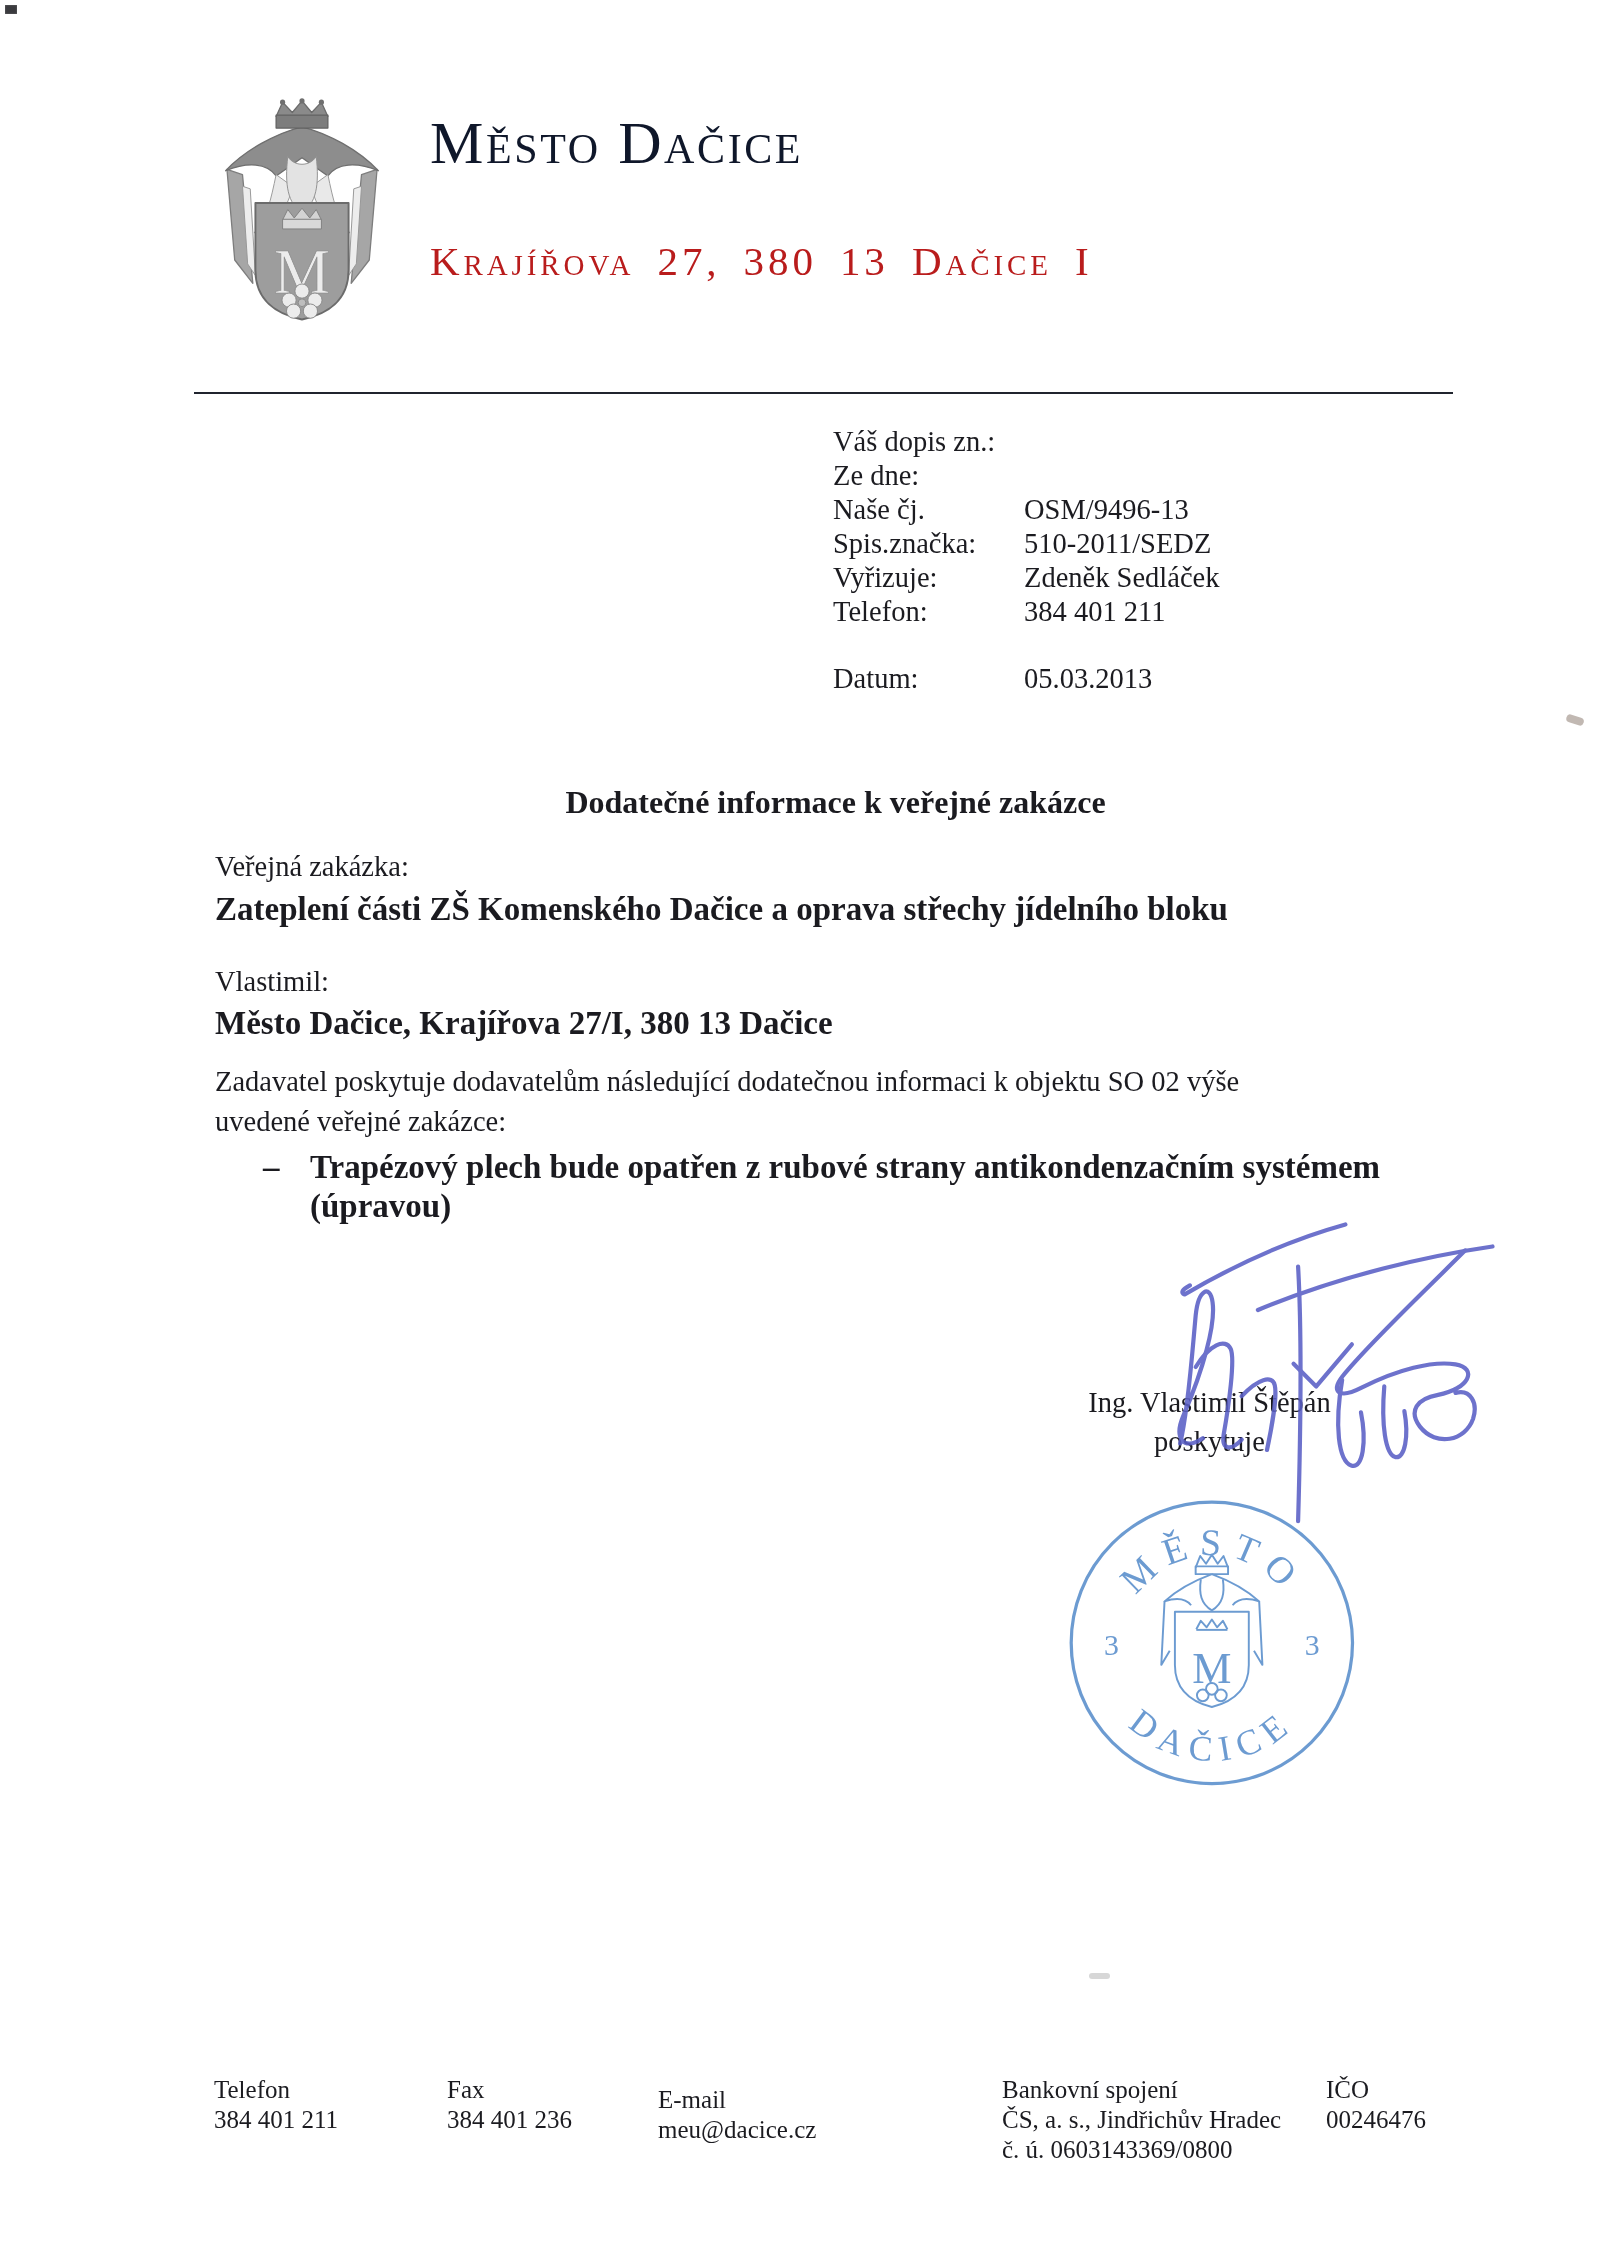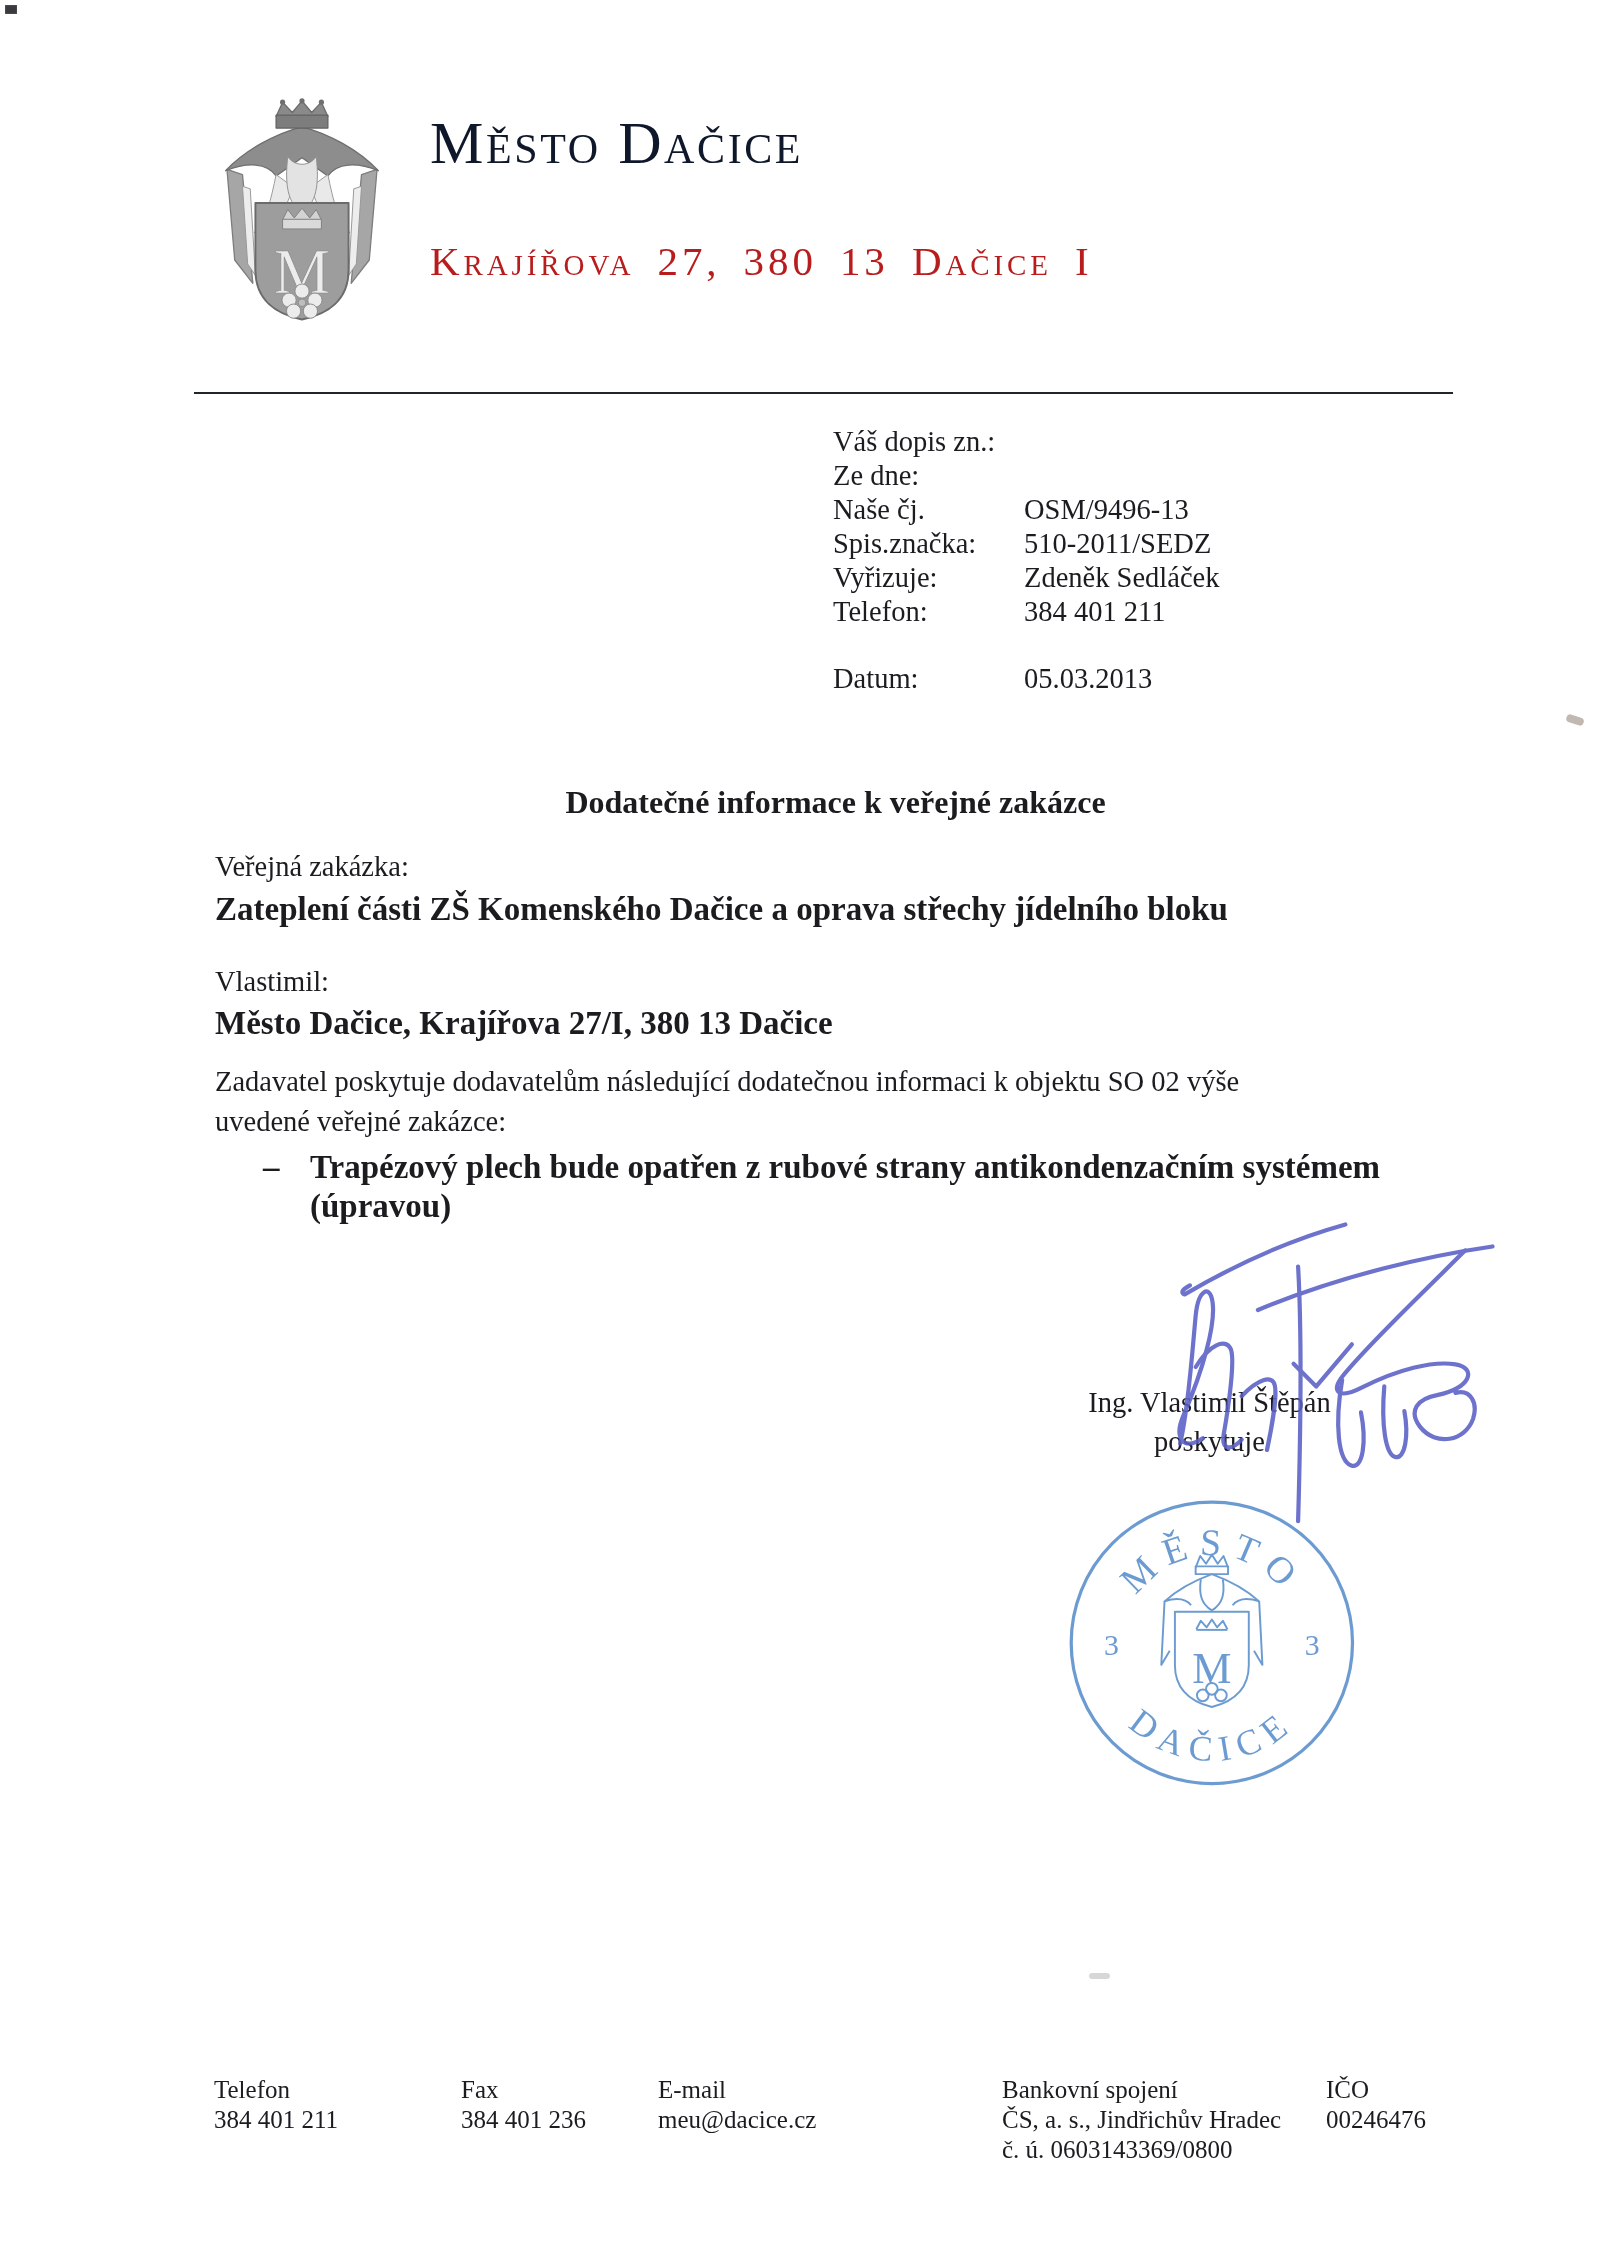--- a/index.html
+++ b/index.html
@@ -67,22 +67,22 @@
   }
   .sig-role{
     left:1015px;top:1426px;width:389px;
     font-size:28.5px;text-align:center;
   }
   .signature-svg{left:1128px;top:1205px;z-index:5;}
   .stamp-svg{left:1066px;top:1495px;}
   
   .footer-col{top:2075px;font-size:25px;line-height:30px;white-space:nowrap;}
   .fc1{left:214px;}
-  .fc2{left:461px;}
-  .fc3{left:658px;}
+  .fc2{left:447px;}
+  .fc3{left:658px;margin-top:10px;}
   .fc4{left:1002px;}
   .fc5{left:1326px;}
   
   .corner-mark{
     left:5.2px;top:5.2px;width:11.7px;height:9px;
     background:#3a3a3e;
     box-shadow:inset 0 0 1.9px #777;
   }
   .smudge1{
     left:1566px;top:716px;width:18px;height:8.4px;

